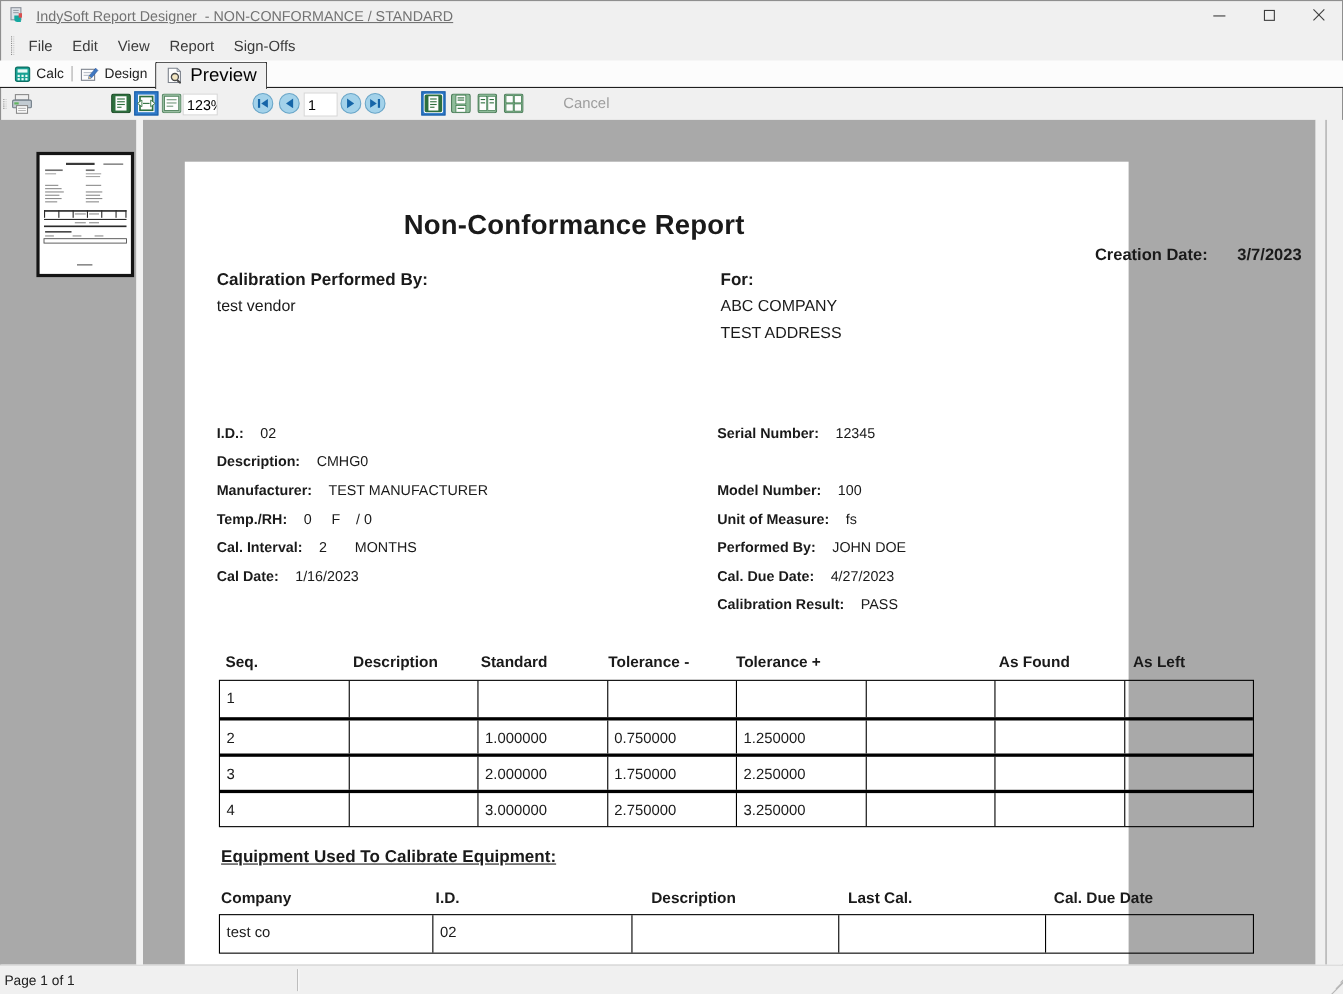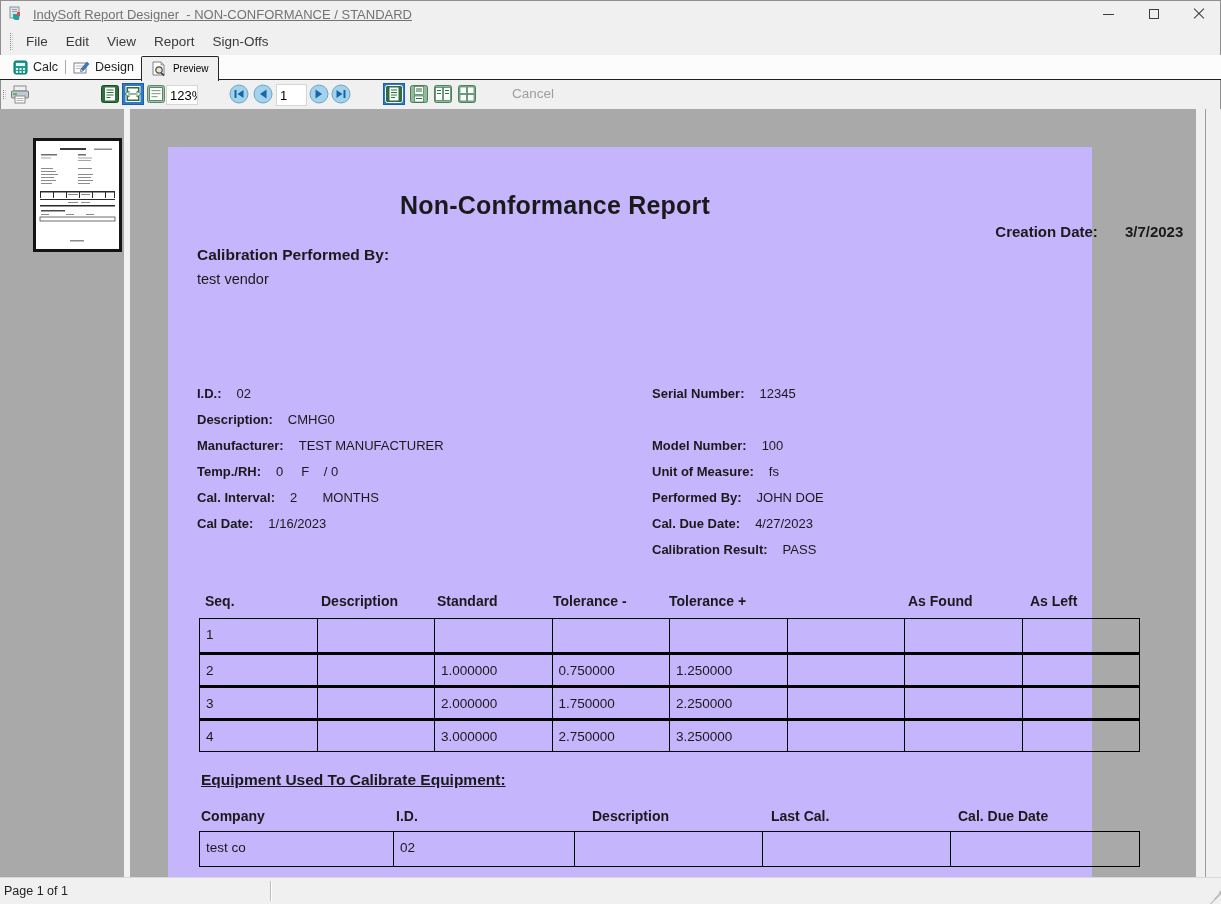--- a/index.html
+++ b/index.html
@@ -22,37 +22,37 @@
   .glyph-close::before{ transform:rotate(45deg);} .glyph-close::after{ transform:rotate(-45deg);}
   
   .menubar{ position:absolute; left:0; top:28px; right:0; height:27px; display:flex; align-items:center; padding-left:10px; }
   .grip{ width:3px; align-self:stretch; margin:5px 4px 5px 0; border-left:1px dotted #8a8a8a; border-right:1px dotted #c9c9c9; }
   .menu-item{ padding:0 9px; font-size:13.5px; color:#3a3a3a; background:none; border:none; height:100%; display:flex; align-items:center; }
   
   .tabstrip{ position:absolute; left:0; top:55px; right:0; height:25px; background:#fcfcfc; border-bottom:1px solid #1f1f1f; display:flex; align-items:center; }
   .flat-tab{ display:flex; align-items:center; gap:5px; padding:0 7px; font-size:12.5px; color:#222; background:none; border:none; height:100%; }
   .flat-tab:first-child{ margin-left:6px; }
   .tab-sep{ width:1px; height:14px; background:#a9a9a9; }
-  .tab-active{ position:relative; z-index:3; display:flex; align-items:center; gap:5px; padding:0 9px; font-size:10px; height:25px; margin-bottom:-2px; background:#f0f0f0; border:1px solid #262626; border-bottom:none; border-radius:2px 2px 0 0;justify-content:center; }
+  .tab-active{ position:relative; z-index:3; display:flex; align-items:center; gap:5px; padding:0 9px; font-size:17px; height:25px; margin-bottom:-2px; background:#f0f0f0; border:1px solid #262626; border-bottom:none; border-radius:2px 2px 0 0;justify-content:center; }
   
   .toolbar{ position:absolute; left:0; top:80px; right:0; height:29px; }
   .toolbar .grip{ position:absolute; left:3px; top:5px; bottom:5px; }
   .tb-btn{ position:absolute; top:3px; width:22px; height:22px; border:1px solid transparent; background:transparent; display:flex; align-items:center; justify-content:center; padding:0; }
   .tb-btn.selected{ background:#2e7ac9; border-color:#1d5ea6; }
   .tb-input{ position:absolute; top:5px; height:20px; border:1px solid #d6d6d6; background:#fff; font-family:"Liberation Sans",sans-serif; font-size:13px; padding:0 0 0 3px; overflow:hidden; }
   .cancel-label{ position:absolute; left:512px; top:6px; font-size:13.5px; color:#9e9e9e; background:none; border:none; }
   
   .left-panel{ position:absolute; left:0; top:109px; width:124px; bottom:27px; background:#a9a9a9; }
   .thumb{ position:absolute; left:33px; top:29px; width:89px; height:114px; background:#fff; border:3px solid #141414; }
   .splitter{ position:absolute; left:124px; width:6px; top:109px; bottom:27px; background:#f2f2f2; }
   .preview{ position:absolute; left:130px; right:25px; top:109px; bottom:27px; background:#a9a9a9; overflow:hidden; }
   .right-gutter{ position:absolute; right:0; width:25px; top:109px; bottom:27px; background:#f0f0f0; }
   .right-gutter .edge{ position:absolute; left:9px; top:0; bottom:0; width:1px; background:#9c9c9c; }
   
-  .page{ position:absolute; left:38px; top:38px; width:924px; height:730px; background:#c4b5fd; color:#1a1a1a; }
+  .page{ position:absolute; left:38px; top:38px; width:858px; height:730px; background:#ffffff; color:#1a1a1a; }
   .rpt-title{ position:absolute; left:0; right:150px; top:44px; text-align:center; font-size:25px; font-weight:bold; letter-spacing:.2px; }
   .creation{ position:absolute; left:784px; top:59px; font-size:15px; white-space:pre; }
   .creation .lbl{ font-weight:bold;margin-left:10px; }
   .creation .val{ margin-left:27px; font-weight:bold; }
   .blk-label{ font-weight:bold; font-size:15.5px; }
   .blk-left{ position:absolute; left:29px; top:99px; }
   .blk-right{ position:absolute; left:487px; top:99px; }
   .blk-line{ font-size:14.5px; margin-top:7px; line-height:17px; }
   .fields{ position:absolute; font-size:13px; }
   .fields.fl{ left:29px; top:239px; }
@@ -358,20 +358,25 @@
 
       <div class="creation">
         <span class="lbl">Creation Date:</span><span class="val">3/7/2023</span>
       </div>
 
       <div class="blk-left">
         <div class="blk-label">Calibration Performed By:</div>
         <div class="blk-line">test vendor</div>
       </div>
 
+      <div class="blk-right">
+        <div class="blk-label">For:</div>
+        <div class="blk-line">ABC COMPANY</div>
+        <div class="blk-line">TEST ADDRESS</div>
+      </div>
 
       <div class="fields fl">
         <div class="frow"><span class="flabel">I.D.:</span><span class="fvalue">02</span></div>
         <div class="frow"><span class="flabel">Description:</span><span class="fvalue">CMHG0</span></div>
         <div class="frow"><span class="flabel">Manufacturer:</span><span class="fvalue">TEST MANUFACTURER</span></div>
         <div class="frow"><span class="flabel">Temp./RH:</span><span class="fvalue">0     F    / 0</span></div>
         <div class="frow"><span class="flabel">Cal. Interval:</span><span class="fvalue">2       MONTHS</span></div>
         <div class="frow"><span class="flabel">Cal Date:</span><span class="fvalue">1/16/2023</span></div>
       </div>
 

